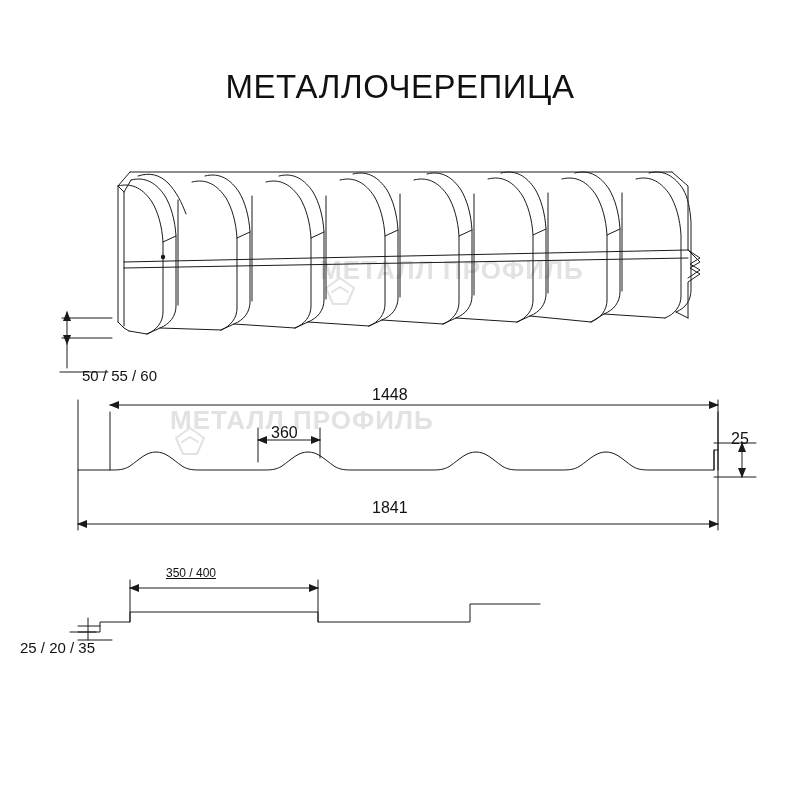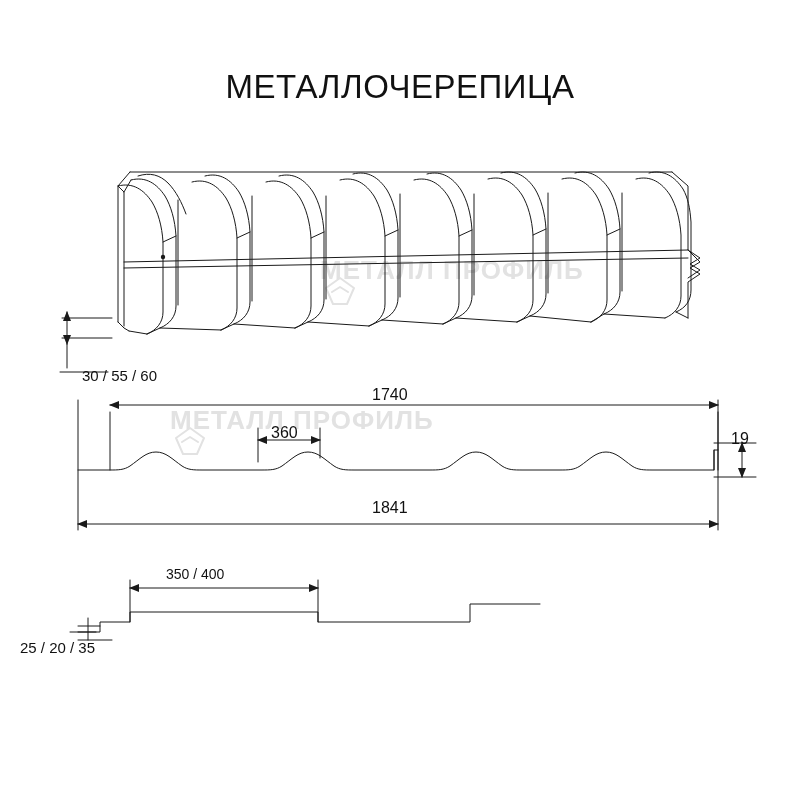--- a/index.html
+++ b/index.html
@@ -238,27 +238,27 @@
         <path d="M78,632 L100,632 L100,622 L130,622 L130,612 L318,612 L318,622 L470,622 L470,604 L540,604"></path>
         <path d="M78,626 L100,626"></path>
         <path d="M88,618 L88,640"></path>
         <path d="M78,640 L112,640"></path>
 
         <path d="M70,632 L96,632"></path>
       </g>
     </g>
   </svg>
 
-  <div class="dimtext" style="left:82px; top:367px;">30 / 55 / 60</div>
-
-  <div class="dimtext" style="left:372px; top:386px; font-size:16px;">1740</div>
+  <div class="dimtext" style="left:82px; top:367px;">50 / 55 / 60</div>
+
+  <div class="dimtext" style="left:372px; top:386px; font-size:16px;">1448</div>
 
   <div class="dimtext" style="left:271px; top:424px; font-size:16px;">360</div>
 
-  <div class="dimtext" style="left:731px; top:430px; font-size:16px;">19</div>
+  <div class="dimtext" style="left:731px; top:430px; font-size:16px;">25</div>
 
   <div class="dimtext" style="left:372px; top:499px; font-size:16px;">1841</div>
 
-  <div class="dimtext" style="left:166px; top:566px; font-size:14px;">350 / 400</div>
+  <div class="dimtext" style="left:166px; top:566px; font-size:12px;text-decoration:underline;">350 / 400</div>
 
   <div class="dimtext" style="left:20px; top:639px; font-size:15px;">25 / 20 / 35</div>
 
 </div>
 
 </body></html>

